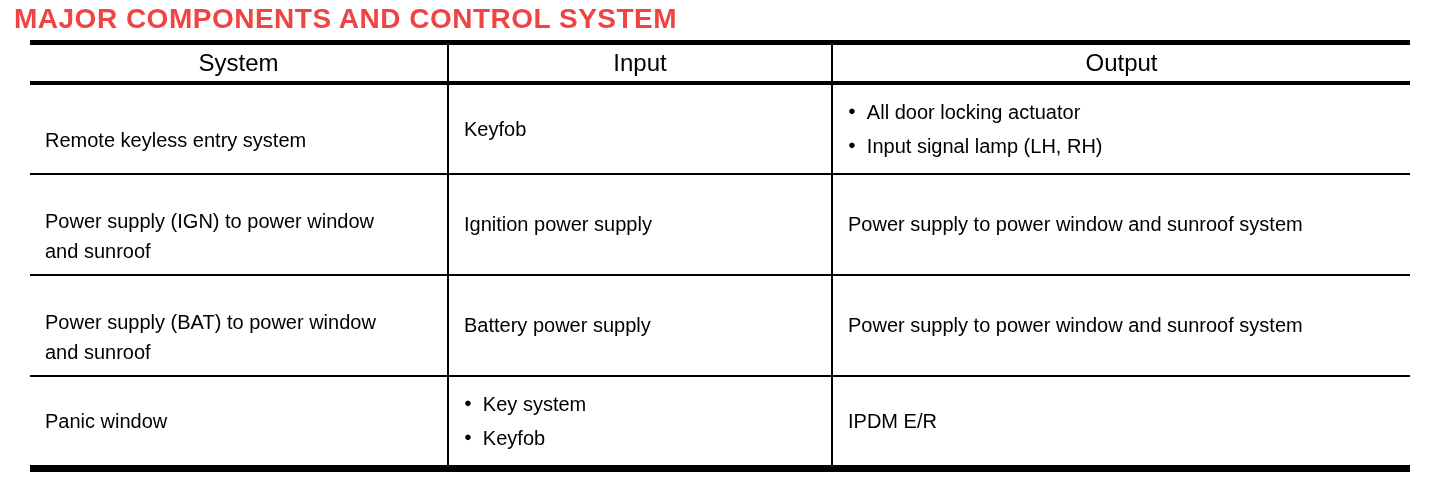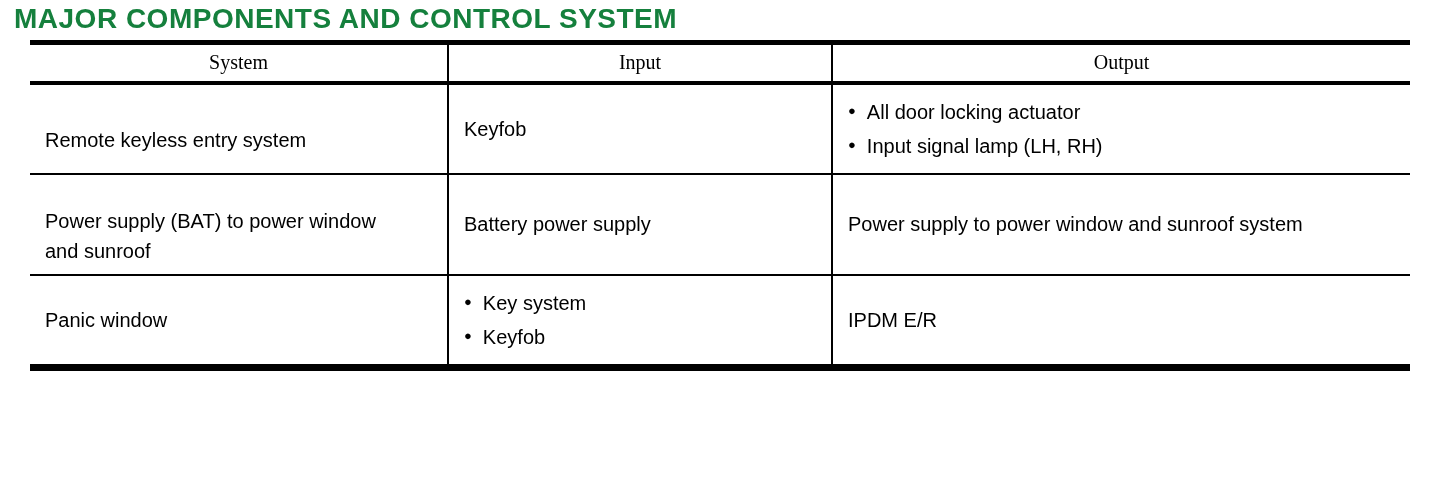--- a/index.html
+++ b/index.html
@@ -18,21 +18,21 @@
     width: 1440px;
     height: 480px;
   }
   .page-title {
     margin: 0;
     padding: 3px 0 0 14px;
     font-size: 28px;
     font-weight: bold;
     letter-spacing: 0.5px;
     line-height: 32px;
-    color: #15803d;
+    color: #ef4444;
   }
   .table-wrap {
     position: absolute;
     left: 30px;
     top: 40px;
     width: 1380px;
   }
   table.spec-table {
     width: 1380px;
     border-collapse: collapse;
@@ -46,22 +46,21 @@
   col.c-input  { width: 384px; }
   col.c-output { width: 578px; }
 
   thead tr { height: 40px; border-bottom: 4px solid #000000; }
   tbody tr { border-bottom: 2px solid #000000; }
 
   th {
     font-weight: normal;
     vertical-align: middle;
     padding: 0;
-    font-size: 20px;
-    font-family: Liberation Serif, serif;
+    font-size: 24px;
   }
   td {
     vertical-align: middle;
     text-align: left;
     padding: 8px 10px 8px 15px;
     font-size: 20px;
     line-height: 30px;
   }
   .vline { border-right: 2px solid #000000; }
 
@@ -123,20 +122,31 @@
               <span>All door locking actuator</span>
             </div>
             <div class="bullet-line">
               <span class="bullet">●</span>
               <span>Input signal lamp (LH, RH)</span>
             </div>
           </td>
         </tr>
 
 
+        <tr class="r3">
+          <td class="vline">
+            <div class="w360">Power supply (IGN) to power window and sunroof</div>
+          </td>
+          <td class="vline">
+            <div>Ignition power supply</div>
+          </td>
+          <td>
+            <div>Power supply to power window and sunroof system</div>
+          </td>
+        </tr>
 
         <tr class="r4">
           <td class="vline">
             <div class="w360">Power supply (BAT) to power window and sunroof</div>
           </td>
           <td class="vline">
             <div>Battery power supply</div>
           </td>
           <td>
             <div>Power supply to power window and sunroof system</div>

